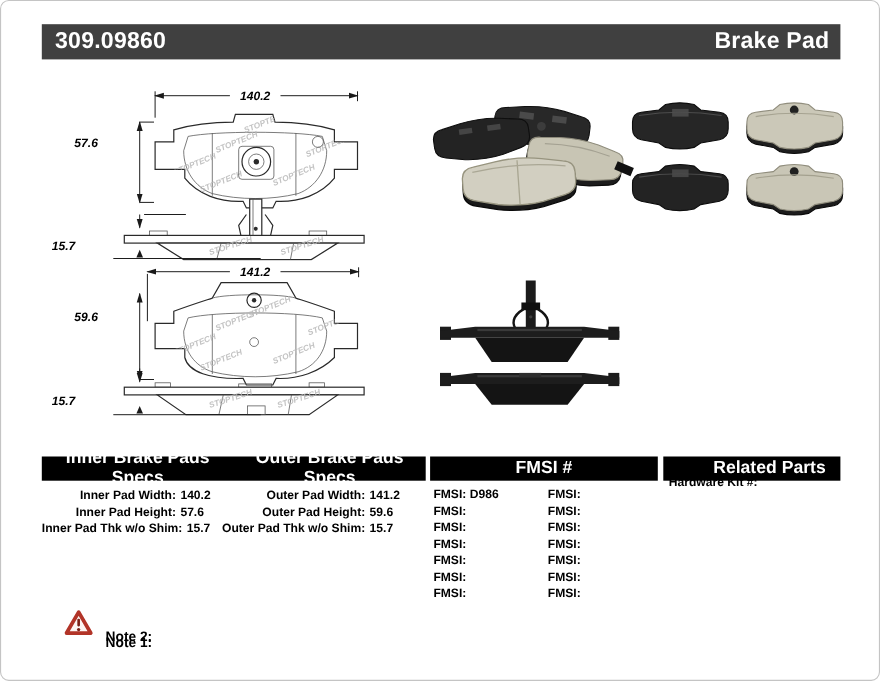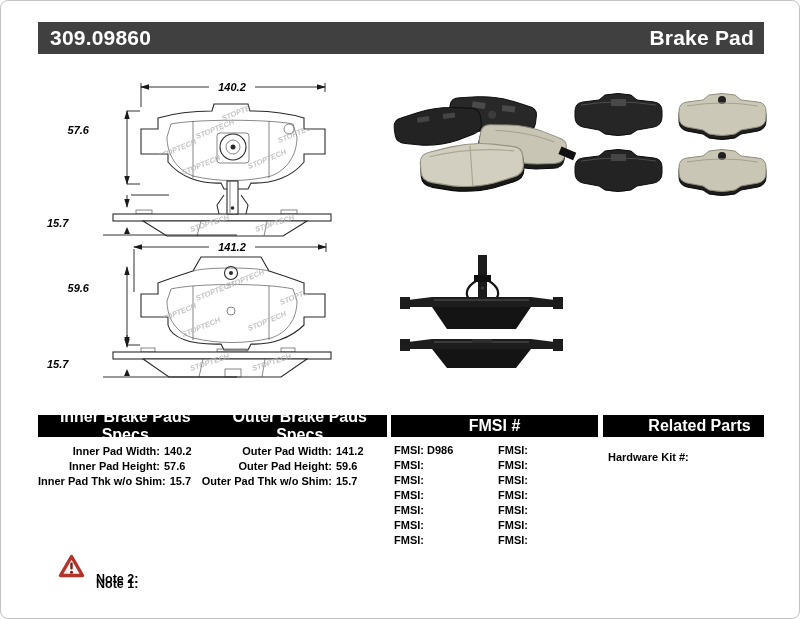--- a/index.html
+++ b/index.html
@@ -27,21 +27,21 @@
   .specs{top:443px;font-size:11px;font-weight:bold;line-height:15px;}
   .srow{display:flex;white-space:nowrap;}
   .srow .lab{text-align:right;flex:0 0 var(--labw);}
   .srow .val{padding-left:4px;}
   .fmsi-rows{left:390px;top:443px;width:212px;font-size:11px;font-weight:bold;}
   .frow{position:relative;height:15px;white-space:nowrap;}
   .frow .f1{position:absolute;left:3px;}
   .frow .f2{position:absolute;left:36px;}
   .frow .f3{position:absolute;left:107px;}
   .frow .f4{position:absolute;left:140px;}
-  .related-rows{left:602px;top:449px;width:170px;font-size:11px;font-weight:bold;line-height:15px;}
+  .related-rows{left:602px;top:431px;width:170px;font-size:11px;font-weight:bold;line-height:15px;}
   
   .note-row{left:95px;font-size:12.5px;font-weight:bold;line-height:15px;white-space:nowrap;}
   
   svg{display:block;}
   .ln{stroke:#2a2a2a;stroke-width:1.1;fill:none;}
   .lnf{stroke:#2a2a2a;stroke-width:1.1;fill:#fff;}
   .thin{stroke:#555;stroke-width:.7;fill:none;}
   .dim{stroke:#1a1a1a;stroke-width:.9;fill:none;}
   .dimtxt{font-family:"Liberation Sans",sans-serif;font-style:italic;font-weight:bold;font-size:11px;fill:#000;}
   .wm{font-family:"Liberation Sans",sans-serif;font-weight:bold;font-style:italic;font-size:7.5px;fill:#b9b9b9;opacity:.85;}

